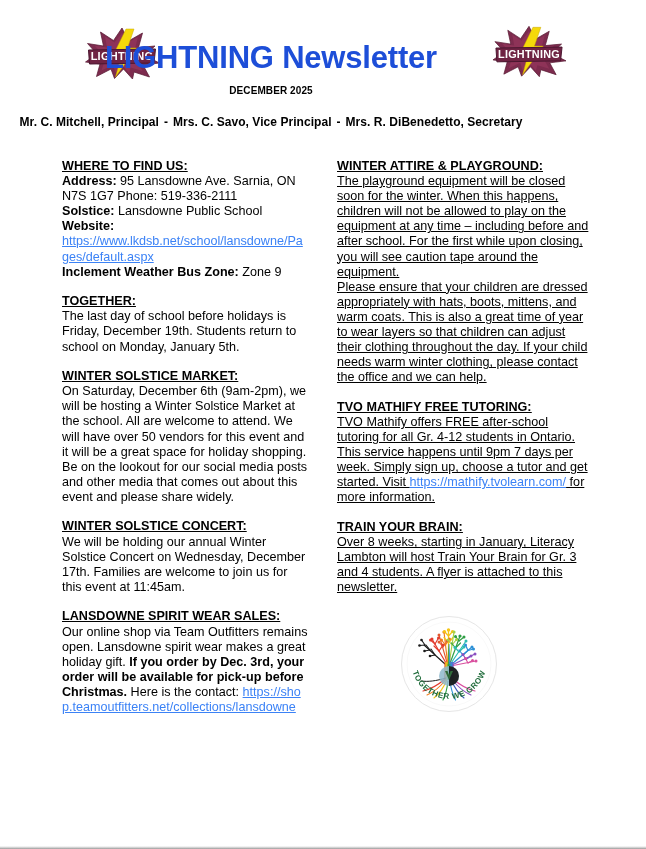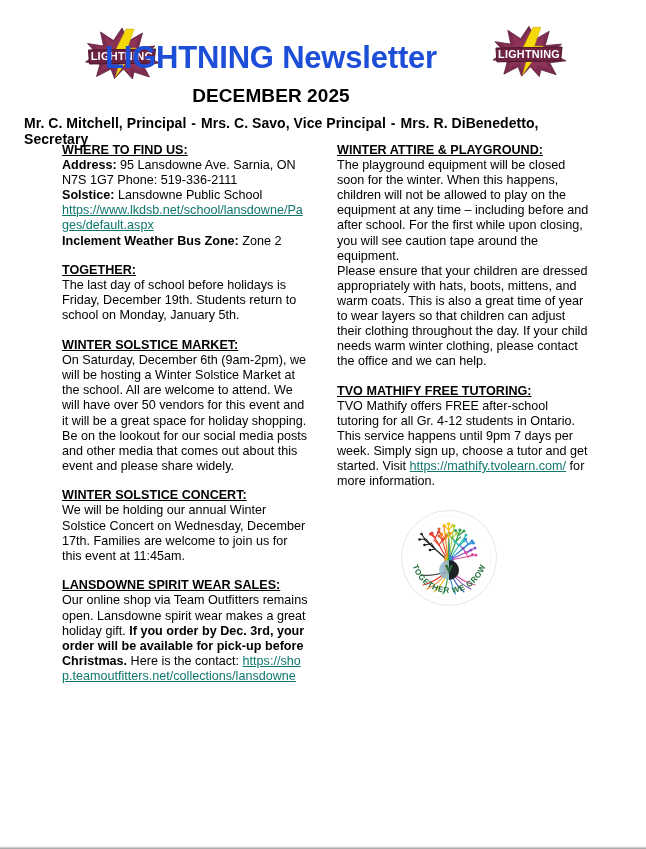--- a/index.html
+++ b/index.html
@@ -57,59 +57,59 @@
     letter-spacing: -0.2px;
     line-height: 1;
     color: #1d4ed8;
   }
   .sub-title {
     position: absolute;
     left: 0;
     right: 0;
     top: 85px;
     text-align: center;
-    font-size: 19px;
+    font-size: 10px;
     font-weight: bold;
     letter-spacing: 0.1px;
   }
   .staff-line {
     position: absolute;
     left: 0;
     right: 0;
     top: 115px;
-    text-align: left;
-    font-size: 14px;
+    text-align: center;
+    font-size: 12px;
     font-weight: bold;
     letter-spacing: 0.05px;
-    padding-left: 24px;
   }
   .staff-sep {
     padding: 0 5px;
   }
 
   
   .columns {
     position: absolute;
     top: 143px;
     left: 0;
     width: 646px;
   }
   .col {
     position: absolute;
-    top: 0;
+    top: 16px;
     font-size: 12.6px;
     line-height: 15.1px;
   }
   .col-left {
     left: 62px;
     width: 246px;
   }
   .col-right {
     left: 337px;
     width: 254px;
+    text-decoration: underline;
   }
 
   .sec {
     margin: 0 0 14.5px 0;
   }
   .sec:last-child { margin-bottom: 0; }
 
   .sec-head {
     font-weight: bold;
     text-decoration: underline;
@@ -118,21 +118,21 @@
   .sec-head-wrap {
     margin: 0;
     line-height: 15.1px;
   }
   .sec-body {
     margin: 0;
     line-height: 15.1px;
   }
   .b { font-weight: bold; }
   a.link, .link {
-    color: #0f766e;
+    color: #3b82f6;
     text-decoration: underline;
     word-break: break-all;
   }
 
   
   .tree-wrap {
     margin-top: 18px;
     margin-left: 62px;
     width: 100px;
     height: 100px;
@@ -200,24 +200,27 @@
         <p class="sec-head-wrap">
           <span class="sec-head">WHERE TO FIND US:</span>
         </p>
         <p class="sec-body">
           <span class="b">Address:</span><span> 95 Lansdowne Ave. Sarnia, ON N7S 1G7 Phone: 519-336-2111</span>
         </p>
         <p class="sec-body">
           <span class="b">Solstice:</span><span> Lansdowne Public School</span>
         </p>
         <p class="sec-body">
+          <span class="b">Website:</span>
+        </p>
+        <p class="sec-body">
           <span class="link">https://www.lkdsb.net/school/lansdowne/Pages/default.aspx</span>
         </p>
         <p class="sec-body">
-          <span class="b">Inclement Weather Bus Zone:</span><span> Zone 2</span>
+          <span class="b">Inclement Weather Bus Zone:</span><span> Zone 9</span>
         </p>
       </div>
 
       <div class="sec">
         <p class="sec-head-wrap">
           <span class="sec-head">TOGETHER:</span>
         </p>
         <p class="sec-body">The last day of school before holidays is Friday, December 19th. Students return to school on Monday, January 5th.</p>
       </div>
 
@@ -254,20 +257,26 @@
         <p class="sec-body">Please ensure that your children are dressed appropriately with hats, boots, mittens, and warm coats. This is also a great time of year to wear layers so that children can adjust their clothing throughout the day. If your child needs warm winter clothing, please contact the office and we can help.</p>
       </div>
 
       <div class="sec">
         <p class="sec-head-wrap">
           <span class="sec-head">TVO MATHIFY FREE TUTORING:</span>
         </p>
         <p class="sec-body"><span>TVO Mathify offers FREE after-school tutoring for all Gr. 4-12 students in Ontario. This service happens until 9pm 7 days per week. Simply sign up, choose a tutor and get started. Visit </span><span class="link">https://mathify.tvolearn.com/</span><span> for more information.</span></p>
       </div>
 
+      <div class="sec">
+        <p class="sec-head-wrap">
+          <span class="sec-head">TRAIN YOUR BRAIN:</span>
+        </p>
+        <p class="sec-body">Over 8 weeks, starting in January, Literacy Lambton will host Train Your Brain for Gr. 3 and 4 students. A flyer is attached to this newsletter.</p>
+      </div>
 
       <div class="tree-wrap">
         <svg viewBox="0 0 200 200" width="100" height="100" aria-hidden="true">
           <defs>
             <linearGradient id="trunkGrad" x1="0" y1="0" x2="1" y2="0">
               <stop offset="0%" stop-color="#e23b2e"></stop>
               <stop offset="22%" stop-color="#f5c518"></stop>
               <stop offset="45%" stop-color="#2f9e44"></stop>
               <stop offset="70%" stop-color="#2b8fd6"></stop>
               <stop offset="100%" stop-color="#8b4fc0"></stop>

